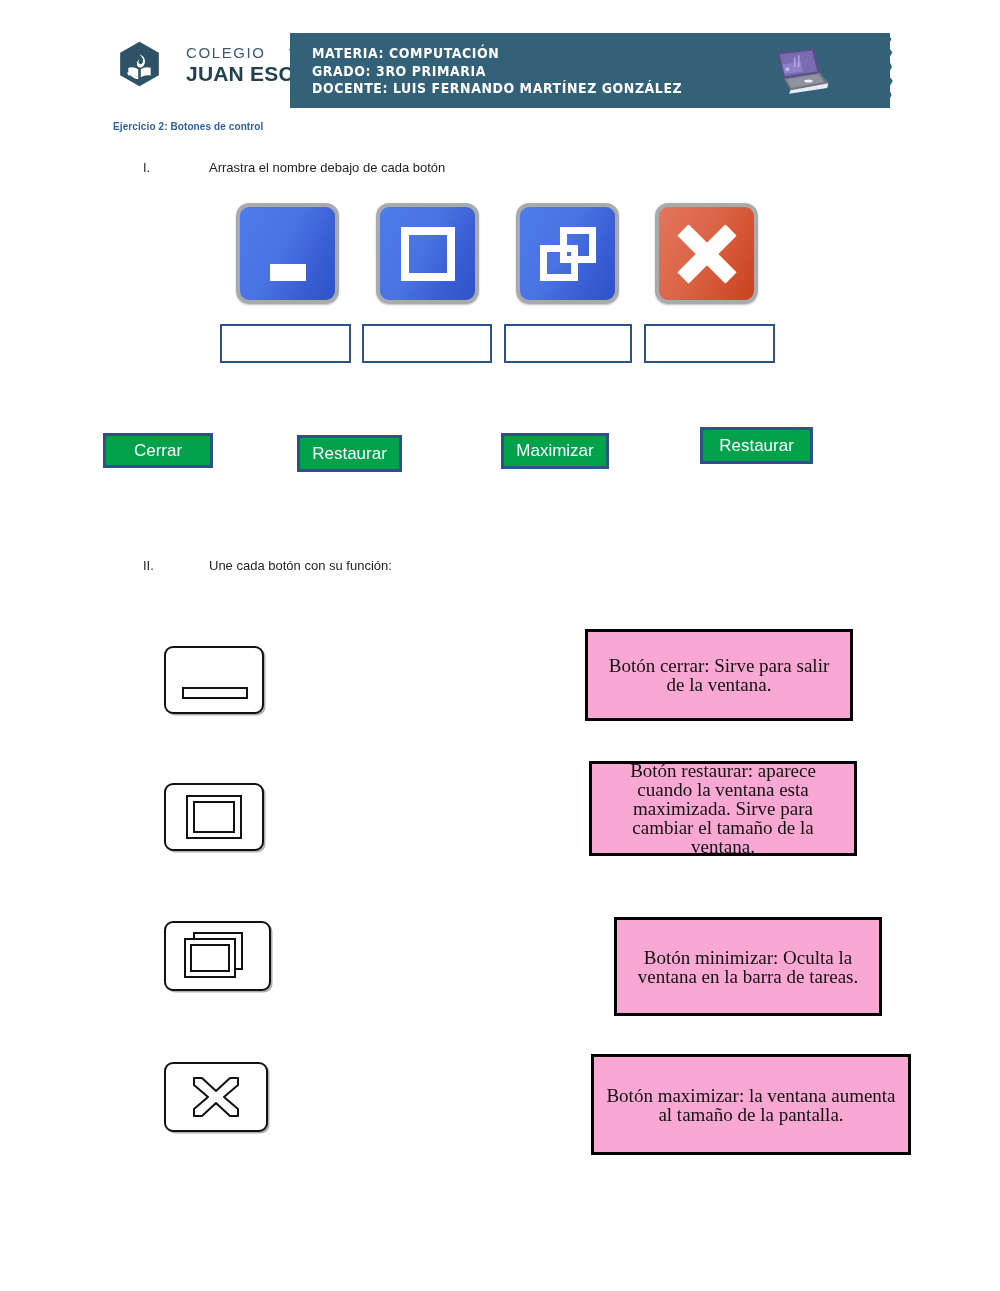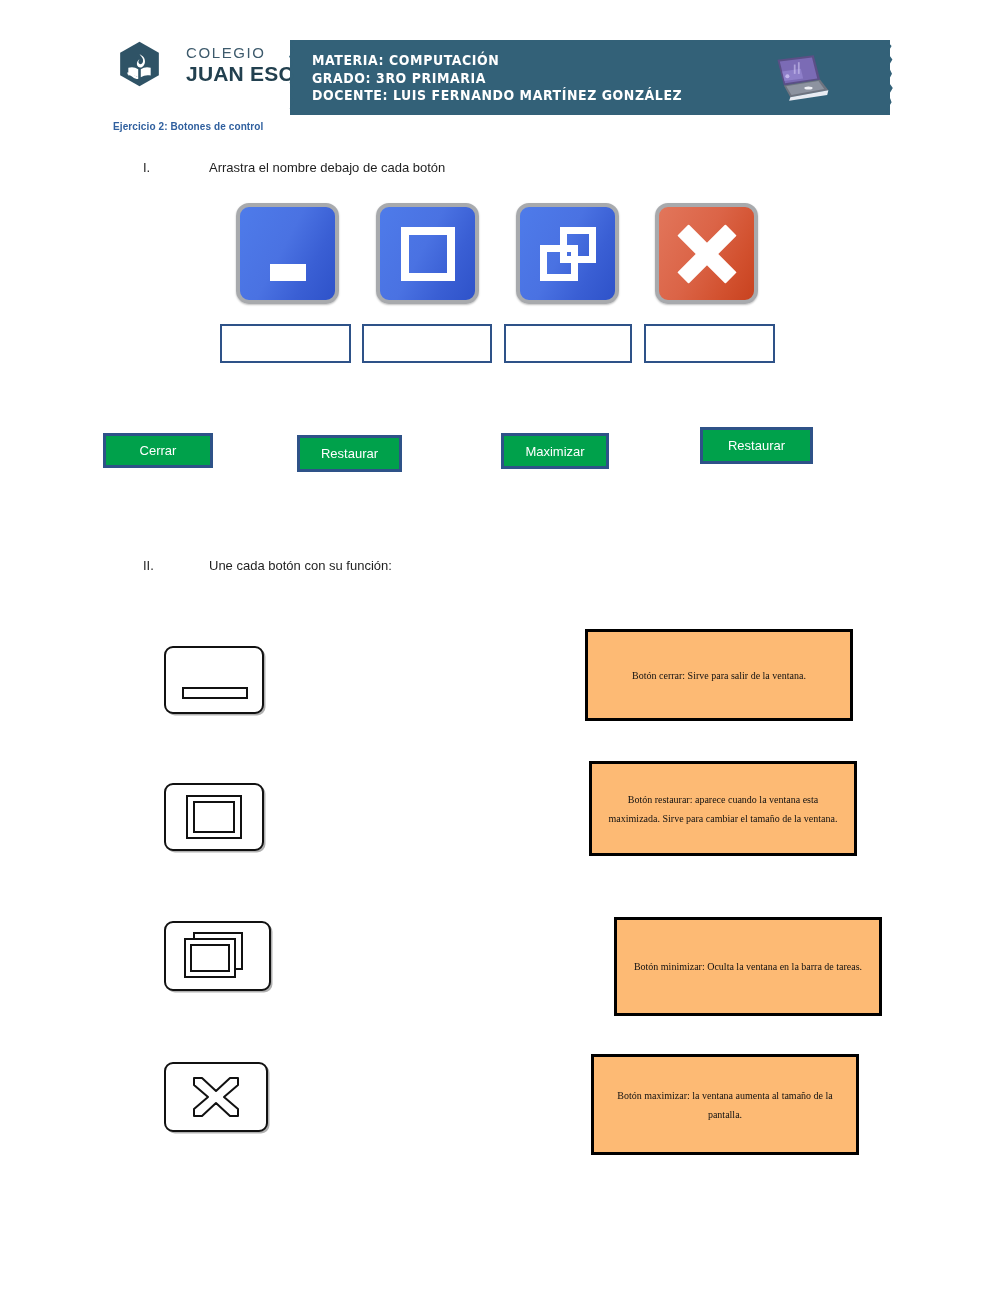--- a/index.html
+++ b/index.html
@@ -57,21 +57,20 @@
   }
 
   .info-band {
     position: absolute;
     left: 290px;
     top: 33px;
     width: 600px;
     height: 75px;
     background: #336178;
     color: #ffffff;
-    margin-top: 7px;
   }
   .info-band::before {
     
     content: "";
     position: absolute;
     left: -5px; top: 0;
     width: 9px; height: 100%;
     background: #336178;
     clip-path: polygon(100% 0, 60% 6%, 95% 14%, 45% 22%, 90% 31%, 55% 40%,
                        100% 48%, 50% 57%, 95% 65%, 58% 74%, 100% 82%, 52% 91%, 100% 100%,
@@ -232,21 +231,21 @@
     left: 0;
     top: 425px;
     width: 1000px;
     height: 60px;
   }
   .drag-chip {
     position: absolute;
     background: #00a14b;
     border: 3px solid #2e5288;
     color: #ffffff;
-    font-size: 13px;
+    font-size: 17px;
     display: flex;
     align-items: center;
     justify-content: center;
     box-sizing: border-box;
   }
 
   
   .outline-btn {
     position: absolute;
     width: 100px;
@@ -307,28 +306,28 @@
   .ob-x {
     position: absolute;
     left: 50%; top: 50%;
     transform: translate(-50%,-50%);
     width: 60px; height: 46px;
   }
 
   .fn-box {
     position: absolute;
     border: 3px solid #000000;
-    background: #fdba74;
+    background: #f9a8d4;
     box-sizing: border-box;
     display: flex;
     align-items: center;
     justify-content: center;
     text-align: center;
     font-family: "Liberation Serif", serif;
-    font-size: 10px;
+    font-size: 19px;
     line-height: 19px;
     color: #111111;
     padding: 4px 12px;
   }
 </style>
 </head>
 <body>
 
 <div class="header">
 
@@ -432,13 +431,13 @@
     <path d="M8 4 L16 4 L30 17 L44 4 L52 4 L52 11 L38 23 L52 35 L52 42 L44 42 L30 29 L16 42 L8 42 L8 35 L22 23 L8 11 Z" fill="none" stroke="#111111" stroke-width="2" stroke-linejoin="round"></path>
   </svg>
 </div>
 
 <div class="fn-box" style="left:585px; top:629px; width:268px; height:92px;">Botón cerrar: Sirve para salir de la ventana.</div>
 
 <div class="fn-box" style="left:589px; top:761px; width:268px; height:95px;">Botón restaurar: aparece cuando la ventana esta maximizada. Sirve para cambiar el tamaño de la ventana.</div>
 
 <div class="fn-box" style="left:614px; top:917px; width:268px; height:99px;">Botón minimizar: Oculta la ventana en la barra de tareas.</div>
 
-<div class="fn-box" style="left:591px; top:1054px; width:268px; height:101px;">Botón maximizar: la ventana aumenta al tamaño de la pantalla.</div>
+<div class="fn-box" style="left:591px; top:1054px; width:320px; height:101px;">Botón maximizar: la ventana aumenta al tamaño de la pantalla.</div>
 
 </body></html>

